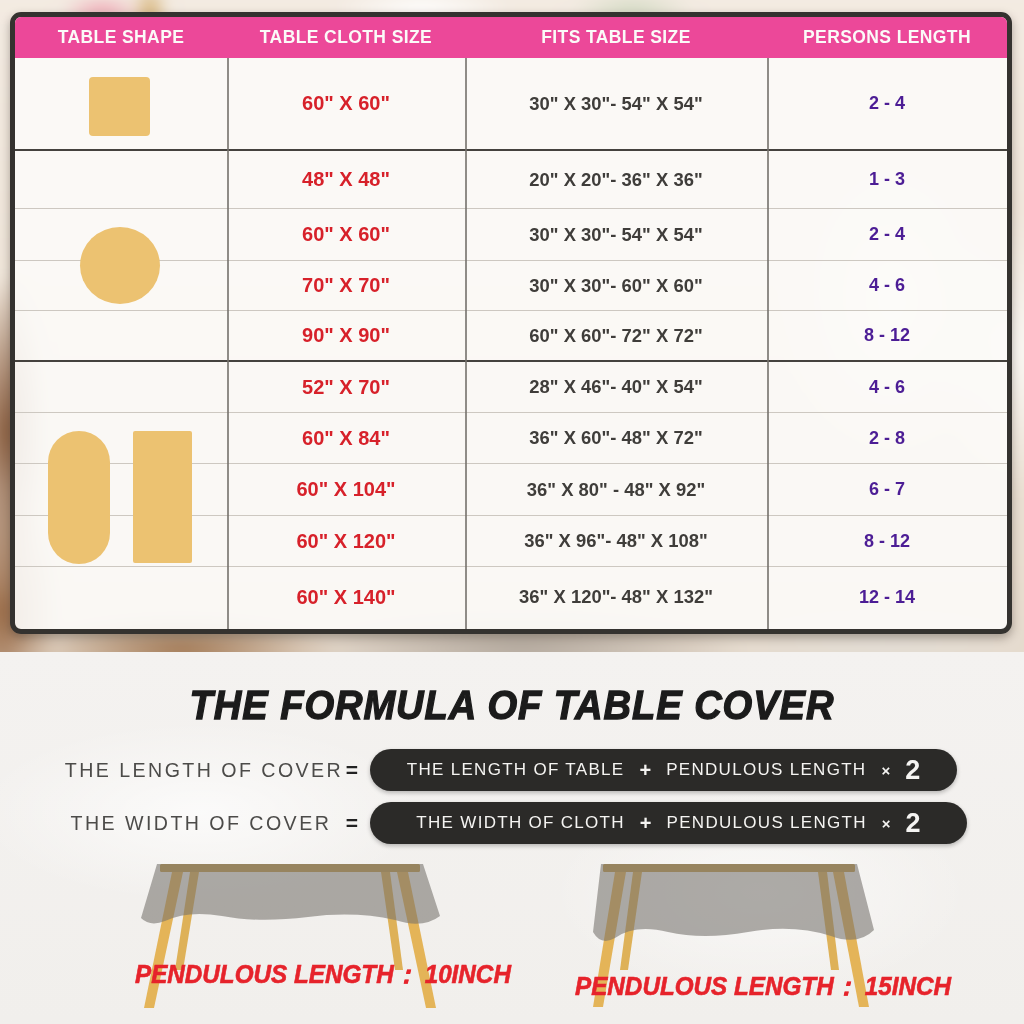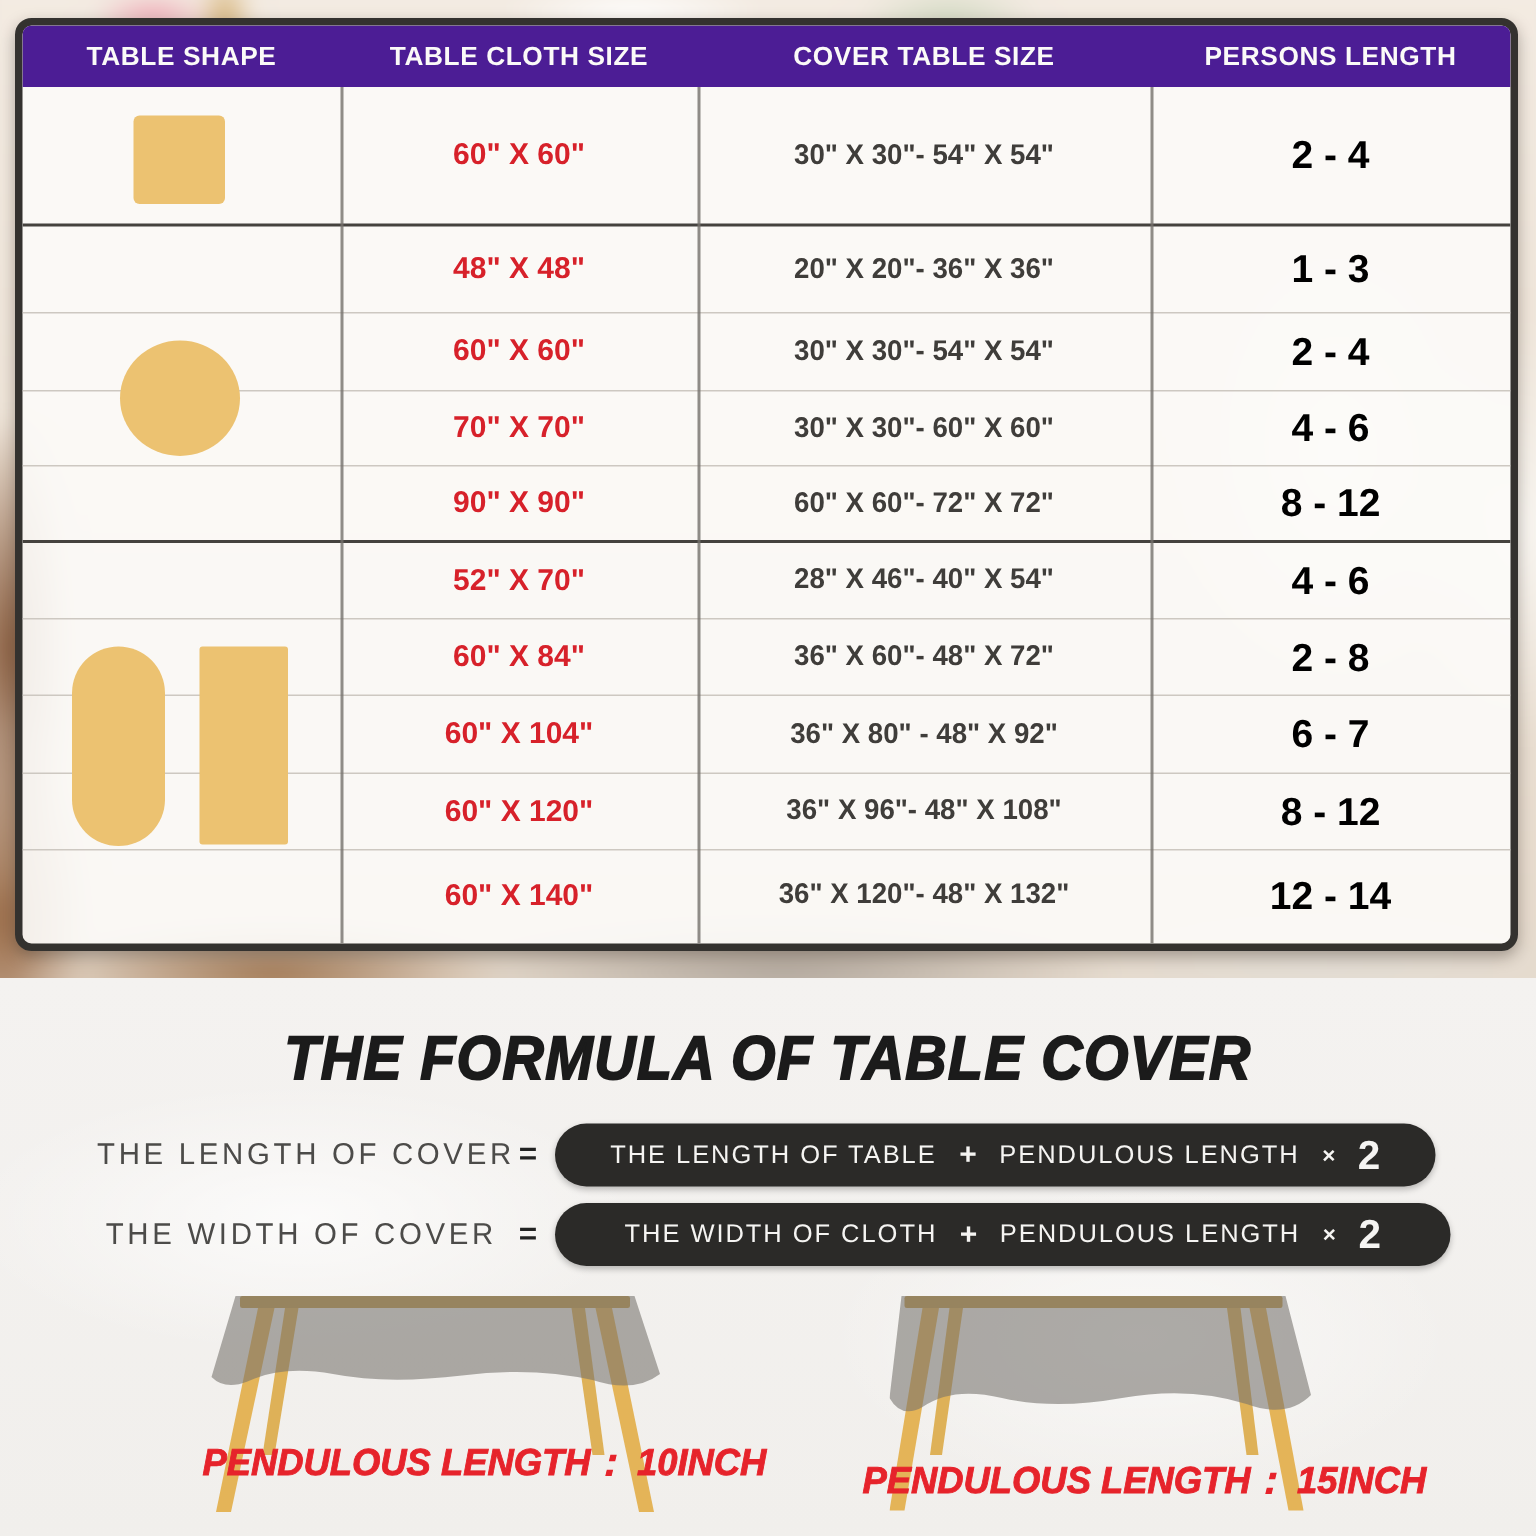--- a/index.html
+++ b/index.html
@@ -33,34 +33,34 @@
       radial-gradient(280px 140px at 760px 240px, rgba(255,255,255,.55), rgba(255,255,255,0) 75%),
       linear-gradient(180deg,#f4f2f0 0%,#f1efec 100%);
   }
   
   .chart-card{
     position:absolute;left:10px;top:12px;width:1002px;height:622px;
     box-sizing:border-box;border:5px solid #34322f;border-radius:11px;
     background:rgba(252,251,248,.9);overflow:hidden;
     box-shadow:0 4px 10px rgba(40,30,20,.35);
   }
-  .chart-header{display:flex;height:41px;background:#4c1d95;}
+  .chart-header{display:flex;height:41px;background:#ec4899;}
   .chart-header .hc{display:flex;align-items:center;justify-content:center;
     color:#fbfaf8;font-weight:bold;font-size:17.5px;letter-spacing:.4px;white-space:nowrap;}
   .hc1{width:212px}.hc2{width:238px}.hc3{width:302px}.hc4{width:240px}
   .chart-body{position:relative;height:571px;}
   .vline{position:absolute;top:0;bottom:0;width:2px;background:#74706b;opacity:.8;}
   .trow{display:flex;box-sizing:border-box;border-bottom:1px solid #cdc8c1;}
   .trow.sec-end{border-bottom:2px solid #45423e;}
   .trow.last{border-bottom:none;}
   .trow .cell{display:flex;align-items:center;justify-content:center;white-space:nowrap;}
   .c1{width:212px}.c2{width:238px}.c3{width:302px}.c4{width:240px}
   .cloth-size{color:#d7212a;font-weight:bold;font-size:20px;}
   .fits-size{color:#3f3d3a;font-weight:bold;font-size:19px;transform:scaleX(.97);}
-  .persons{color:#000000;font-weight:bold;font-size:26px;}
+  .persons{color:#4c1d95;font-weight:bold;font-size:18px;}
   .shape{position:absolute;background:#ecc271;}
   .shape-square{left:74px;top:19px;width:61px;height:59px;border-radius:4px;}
   .shape-circle{left:65px;top:169px;width:80px;height:77px;border-radius:50%;}
   .shape-pill{left:33px;top:373px;width:62px;height:133px;border-radius:31px;}
   .shape-rect{left:118px;top:373px;width:59px;height:132px;border-radius:2px;}
   
   .formula-title{
     position:absolute;left:0;top:682px;width:1024px;text-align:center;
     font-size:41px;font-weight:bold;font-style:italic;color:#1b1b1b;
     -webkit-text-stroke:1.3px #1b1b1b;letter-spacing:1px;transform:scaleX(.93);
@@ -96,21 +96,21 @@
 </head>
 <body>
 
 <div class="photo-backdrop"></div>
 <div class="bottom-panel"></div>
 
 <div class="chart-card">
   <div class="chart-header">
     <div class="hc hc1">TABLE SHAPE</div>
     <div class="hc hc2">TABLE CLOTH SIZE</div>
-    <div class="hc hc3">COVER TABLE SIZE</div>
+    <div class="hc hc3">FITS TABLE SIZE</div>
     <div class="hc hc4">PERSONS LENGTH</div>
   </div>
   <div class="chart-body">
     <div class="vline" style="left:212px"></div>
     <div class="vline" style="left:450px"></div>
     <div class="vline" style="left:752px"></div>
 
     <div class="shape shape-square"></div>
     <div class="shape shape-circle"></div>
     <div class="shape shape-pill"></div>

